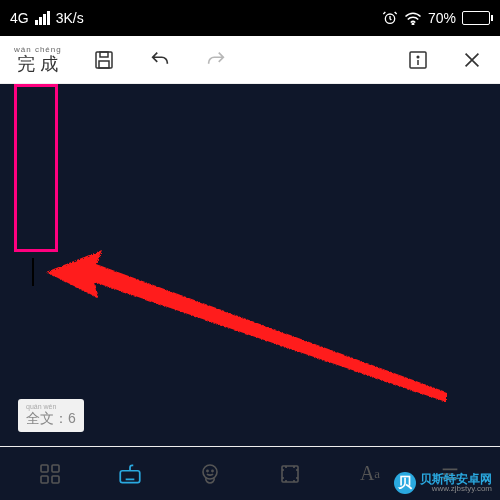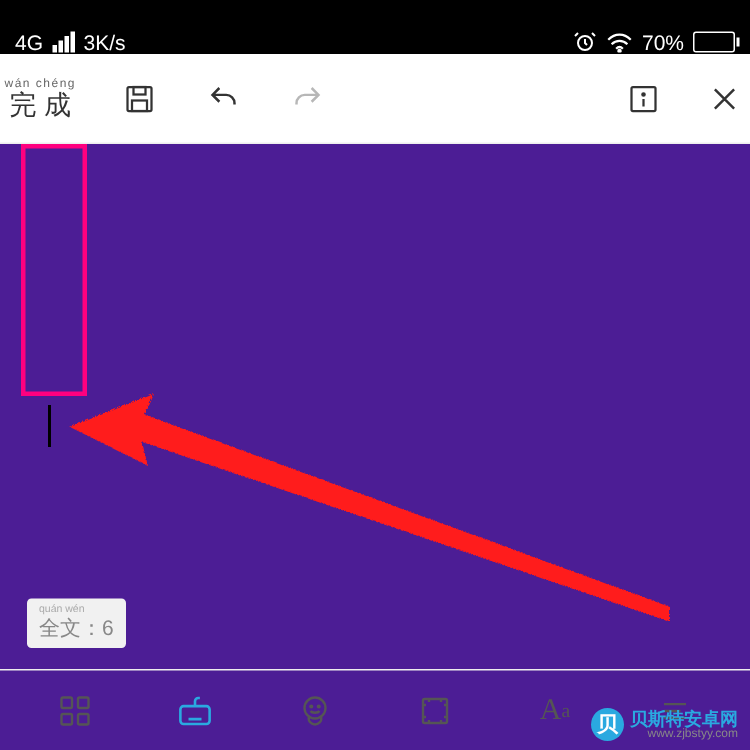--- a/index.html
+++ b/index.html
@@ -2,48 +2,48 @@
 <html><head>
 <meta charset="utf-8">
 <style>
   * { box-sizing: border-box; margin: 0; padding: 0; }
   html, body { width: 500px; height: 500px; font-family: sans-serif; background: #fff; }
   body { display: flex; flex-direction: column; position: relative; }
 
   
   .status-bar {
     height: 36px; background: #000; color: #fff;
-    display: flex; align-items: flex-end; padding: 0 10px;
+    display: flex; align-items: center; padding: 16px 10px;
     font-size: 14px; font-weight: 500; gap: 20px;
   }
   .status-left { display: flex; align-items: center; gap: 6px; flex: 1; }
   .status-center { flex: 1; text-align: center; font-size: 16px; }
   .status-right { flex: 1; display: flex; justify-content: flex-end; align-items: center; gap: 6px; }
   .signal-bars { display: inline-flex; align-items: flex-end; gap: 1px; }
   .signal-bars span { width: 3px; background: #fff; display: inline-block; }
   .signal-bars span:nth-child(1){height:5px} .signal-bars span:nth-child(2){height:8px}
   .signal-bars span:nth-child(3){height:11px} .signal-bars span:nth-child(4){height:14px}
   .battery { width: 28px; height: 14px; border: 1.5px solid #fff; border-radius: 2px; position: relative; }
   .battery::after { content:''; position:absolute; right:-4px; top:3px; width:2px; height:6px; background:#fff; }
   .battery-fill { height:100%; background:#fff; width:39%; }
 
   
   .toolbar {
-    height: 60px; display: flex; padding: 0 3px;
+    height: 48px; display: flex; padding: 0 14px;
     border-bottom: 1px solid #eee; gap: 8px; color: #333;
   }
   .done-btn { font-size: 18px; line-height: 1; text-align: center; position: relative; }
   .pinyin { font-size: 8px; color: #666; display: block; line-height: 1; margin-bottom: 1px; letter-spacing: 1px;}
   .tool-icon { width: 28px; height: 28px; display:flex; align-items:center; justify-content:center; }
   .spacer { flex: 1; }
   .tool-group-left { display:flex; align-items:center; gap: 28px; }
   .tool-group-right { display:flex; align-items:center; gap: 26px; }
 
   
-  .canvas { flex: 1; position: relative; background: #4c1d95; }
+  .canvas { flex: 1; position: relative; background: #0f172a; }
   .highlight-box {
     position: absolute; left: 14px; top: 0px; width: 44px; height: 168px;
     border: 3px solid #ff007f;
   }
   .cursor-line {
     position: absolute; left: 32px; top: 174px; width: 2px; height: 28px; background: #000;
   }
   .arrow { position: absolute; left: 46px; top: 158px; }
 
   

